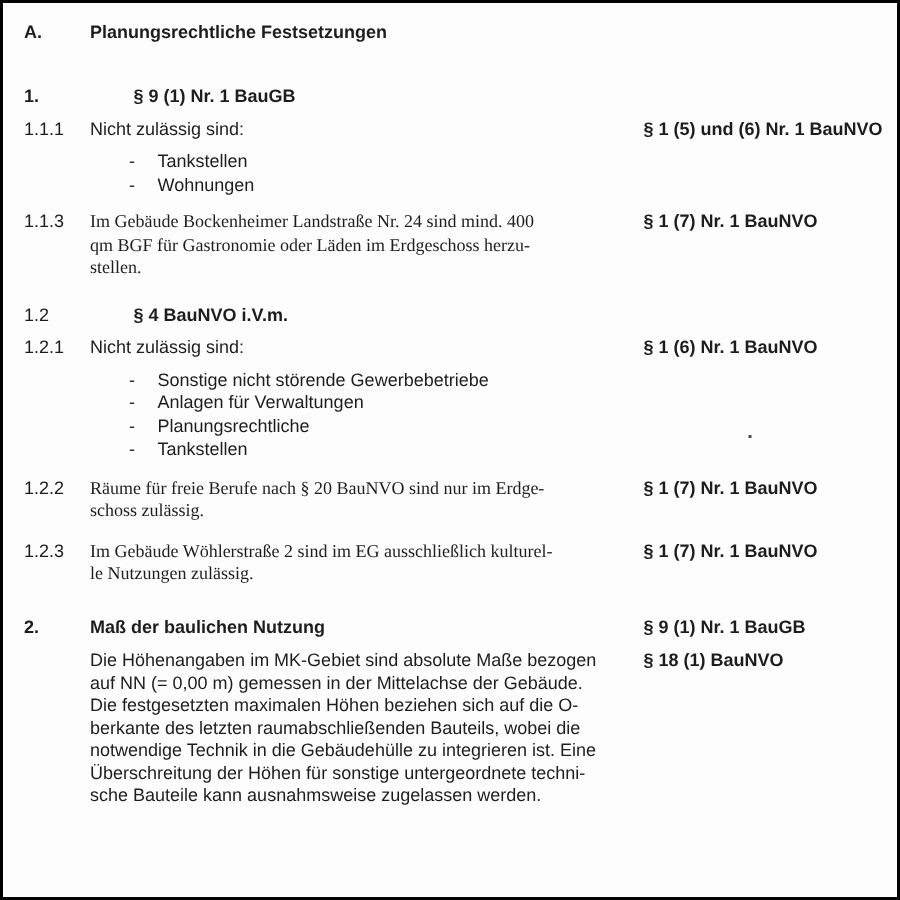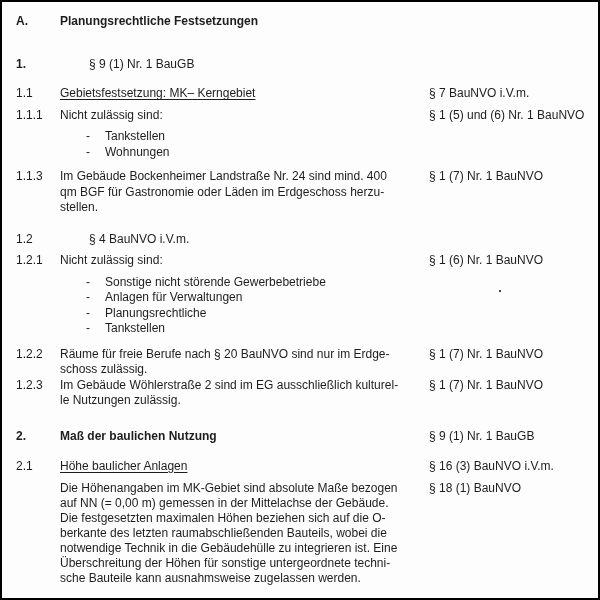--- a/index.html
+++ b/index.html
@@ -11,49 +11,44 @@
     border:2px solid #000;
     padding:12px 2px 0 14px;
     font-family:"Liberation Sans", sans-serif;
     font-size:12px; line-height:15px;
     color:#1d1d1d;
     overflow:hidden;
   }
   .row { display:flex; align-items:flex-start; }
   .num { width:44px; flex:none; }
   .content { width:340px; flex:none; }
-  .ref { flex:none; margin-left:29px; white-space:nowrap; line-height:15px; }
+  .ref { flex:none; margin-left:29px; white-space:nowrap; line-height:15px;font-weight:bold; }
   .b { font-weight:700; }
   .u { text-decoration:underline; text-underline-offset:2px; }
-  .para { white-space:pre-line; line-height:15.5px; }
+  .para { white-space:pre-line; line-height:15.5px;font-family:Liberation Serif, serif; }
   .para-tight { white-space:pre-line; line-height:15px; }
   .bullet-row { display:flex; margin-left:70px; line-height:15.5px; }
   .dash { width:19px; flex:none; }
   .speck { position:absolute; left:497px; top:288px; width:2px; height:2px; background:#4a4a4a; }
 </style>
 </head>
 <body>
 
 <div class="page">
 
   <div class="row">
     <div class="num b">A.</div>
     <div class="content b">Planungsrechtliche Festsetzungen</div>
   </div>
 
   <div class="row" style="margin-top:28px">
     <div class="num b">1.</div>
     <div class="ref">§ 9 (1) Nr. 1 BauGB</div>
   </div>
 
-  <div class="row" style="margin-top:14px">
-    <div class="num">1.1</div>
-    <div class="content"><span class="u">Gebietsfestsetzung: MK– Kerngebiet</span></div>
-    <div class="ref">§ 7 BauNVO i.V.m.</div>
-  </div>
 
   <div class="row" style="margin-top:7px">
     <div class="num">1.1.1</div>
     <div class="content">Nicht zulässig sind:</div>
     <div class="ref">§ 1 (5) und (6) Nr. 1 BauNVO</div>
   </div>
 
   <div class="bullet-row" style="margin-top:6px">
     <span class="dash">-</span>
     <span>Tankstellen</span>
@@ -99,38 +94,33 @@
     <span>Tankstellen</span>
   </div>
 
   <div class="row" style="margin-top:10px">
     <div class="num">1.2.2</div>
     <div class="content para">Räume für freie Berufe nach § 20 BauNVO sind nur im Erdge-
 schoss zulässig.</div>
     <div class="ref">§ 1 (7) Nr. 1 BauNVO</div>
   </div>
 
-  <div class="row" style="">
+  <div class="row" style="margin-top:11px">
     <div class="num">1.2.3</div>
     <div class="content para">Im Gebäude Wöhlerstraße 2 sind im EG ausschließlich kulturel-
 le Nutzungen zulässig.</div>
     <div class="ref">§ 1 (7) Nr. 1 BauNVO</div>
   </div>
 
   <div class="row" style="margin-top:20px">
     <div class="num b">2.</div>
     <div class="content b">Maß der baulichen Nutzung</div>
     <div class="ref">§ 9 (1) Nr. 1 BauGB</div>
   </div>
 
-  <div class="row" style="margin-top:15px">
-    <div class="num">2.1</div>
-    <div class="content"><span class="u">Höhe baulicher Anlagen</span></div>
-    <div class="ref">§ 16 (3) BauNVO i.V.m.</div>
-  </div>
 
   <div class="row" style="margin-top:7px">
     <div class="num"></div>
     <div class="content para-tight">Die Höhenangaben im MK-Gebiet sind absolute Maße bezogen
 auf NN (= 0,00 m) gemessen in der Mittelachse der Gebäude.
 Die festgesetzten maximalen Höhen beziehen sich auf die O-
 berkante des letzten raumabschließenden Bauteils, wobei die
 notwendige Technik in die Gebäudehülle zu integrieren ist. Eine
 Überschreitung der Höhen für sonstige untergeordnete techni-
 sche Bauteile kann ausnahmsweise zugelassen werden.</div>

